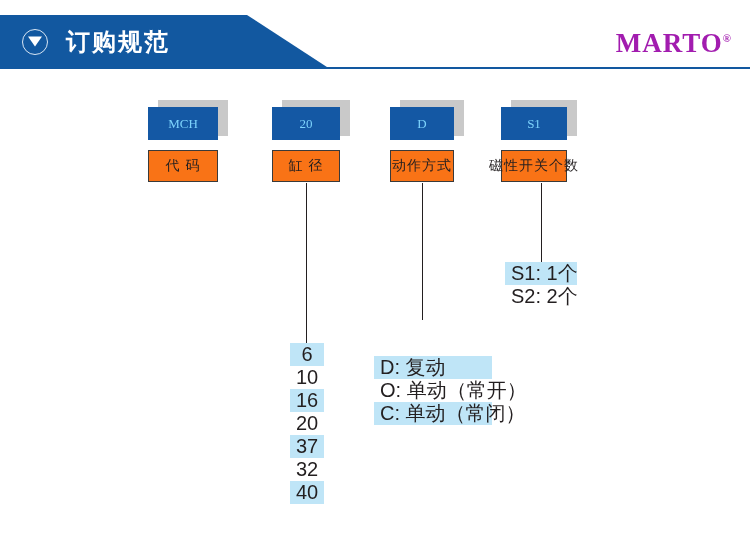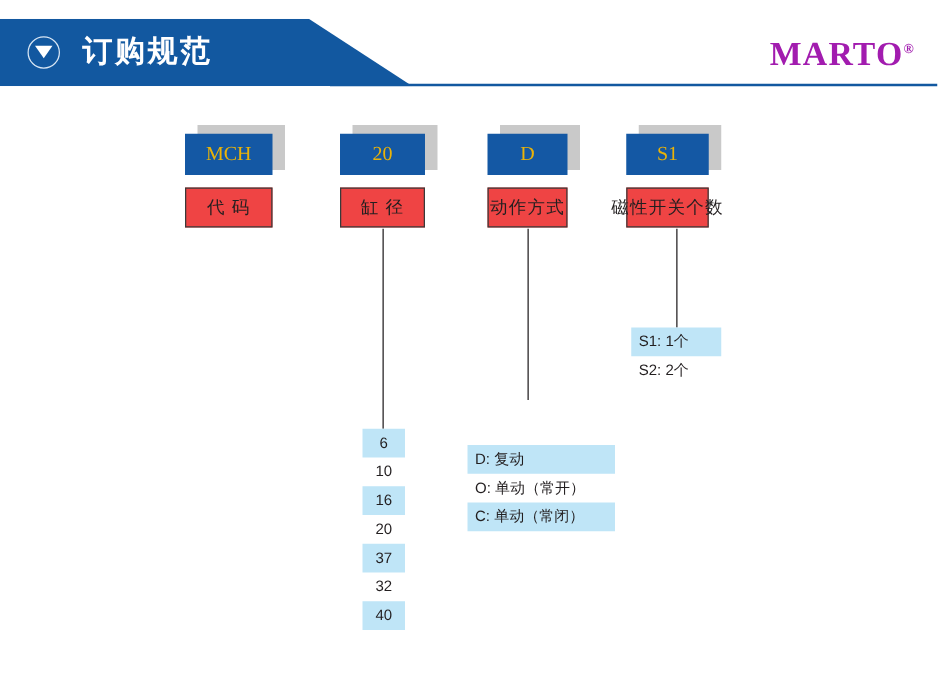--- a/index.html
+++ b/index.html
@@ -110,36 +110,36 @@
     height: 36px;
     background: #c9c9c9;
   }
   .chip {
     position: absolute;
     left: 0;
     top: 7px;
     width: 100%;
     height: 33px;
     background: #1458a4;
-    color: #eab308;
+    color: #7dd3fc;
     font-family: "Liberation Serif", "DejaVu Serif", serif;
-    font-size: 16px;
+    font-size: 13px;
     display: flex;
     align-items: center;
     justify-content: center;
     box-sizing: border-box;
   }
 
   
   .label-box {
     position: relative;
     margin-top: 10px;
     height: 32px;
     border: 1px solid #3a3a3a;
-    background: #ef4444;
+    background: #f97316;
     box-sizing: border-box;
     display: flex;
     align-items: center;
     justify-content: center;
     font-size: 14px;
     color: #231f20;
     letter-spacing: 1px;
     white-space: nowrap;
   }
 
@@ -150,21 +150,21 @@
     background: #231f20;
   }
 
   
   .options {
     position: absolute;
     display: flex;
     flex-direction: column;
   }
   .option {
-    font-size: 12px;
+    font-size: 20px;
     line-height: 23px;
     height: 23px;
     color: #231f20;
     white-space: nowrap;
     padding: 0 6px;
     box-sizing: border-box;
   }
   .option.hl {
     background: #bfe5f7;
   }

